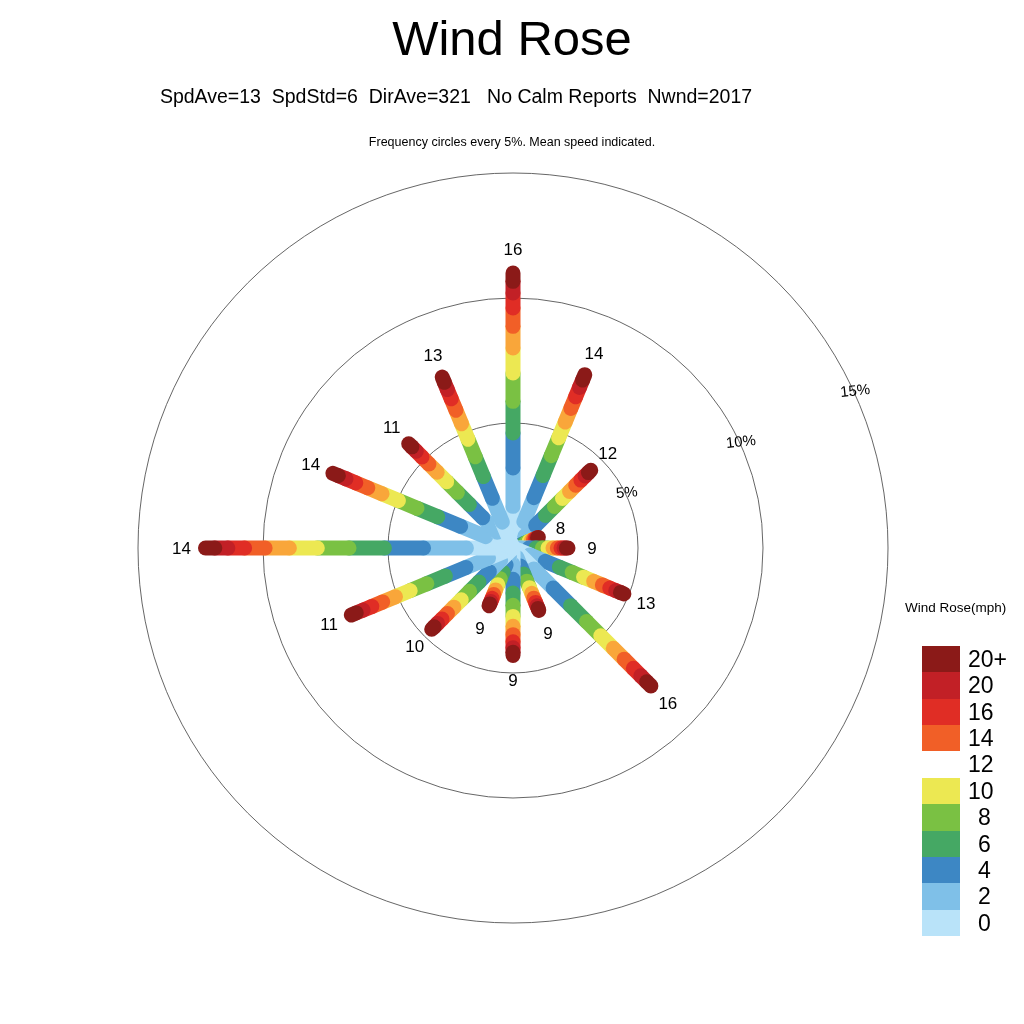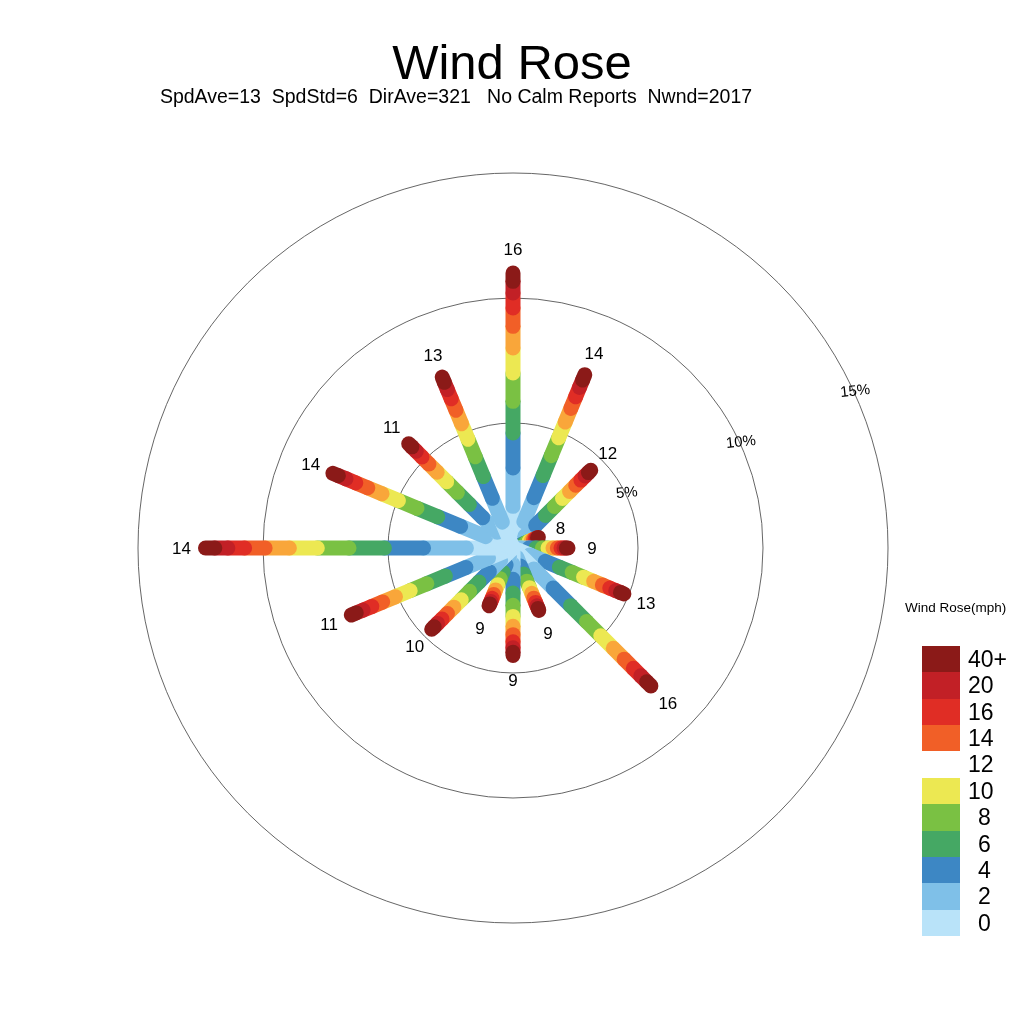--- a/index.html
+++ b/index.html
@@ -11,21 +11,20 @@
     overflow:hidden;
     position:relative;
   }
   #wrap{position:absolute;inset:0;}
 
   .title{
     position:absolute;top:8px;left:0;width:1024px;
     text-align:center;
     font-size:49px;font-weight:400;letter-spacing:0px;
     line-height:60px;
-    margin-top:24px;
   }
   .subtitle{
     position:absolute;top:83px;left:0;width:912px;
     text-align:center;font-size:19.5px;line-height:26px;
     white-space:pre;
   }
   .note{
     position:absolute;top:133px;left:0;width:1024px;
     text-align:center;font-size:12.5px;line-height:18px;
   }
@@ -53,20 +52,21 @@
   }
   .leg-label.narrow{padding-left:16px;}
 </style>
 </head>
 <body>
 
 <div id="wrap">
 
   <div class="title">Wind Rose</div>
   <div class="subtitle">SpdAve=13  SpdStd=6  DirAve=321   No Calm Reports  Nwnd=2017</div>
+  <div class="note">Frequency circles every 5%. Mean speed indicated.</div>
 
   <svg id="plot" viewBox="0 0 1024 1024">
     <g id="rings-group">
         <circle cx="513" cy="548" r="125" fill="none" stroke="#555" stroke-width="0.9"></circle>
         <circle cx="513" cy="548" r="250" fill="none" stroke="#555" stroke-width="0.9"></circle>
         <circle cx="513" cy="548" r="375" fill="none" stroke="#555" stroke-width="0.9"></circle>
       </g>
     <g id="ring-labels-group">
         <g transform="translate(627.1931822053251,497.157919615525) rotate(-6)">
           <text x="0" y="0" text-anchor="middle" font-family="&quot;Liberation Sans&quot;, sans-serif" font-size="15" fill="#000">5%</text>
@@ -284,21 +284,21 @@
       <div class="swatch" style="background: rgb(241, 95, 39);"></div>
       <div class="swatch"></div>
       <div class="swatch" style="background: rgb(236, 232, 82);"></div>
       <div class="swatch" style="background: rgb(122, 193, 67);"></div>
       <div class="swatch" style="background: rgb(69, 168, 100);"></div>
       <div class="swatch" style="background: rgb(61, 135, 196);"></div>
       <div class="swatch" style="background: rgb(127, 192, 232);"></div>
       <div class="swatch" style="background: rgb(185, 227, 249);"></div>
     </div>
   <div id="legend-labels">
-      <div class="leg-label">40+</div>
+      <div class="leg-label">20+</div>
       <div class="leg-label">20</div>
       <div class="leg-label">16</div>
       <div class="leg-label">14</div>
       <div class="leg-label">12</div>
       <div class="leg-label">10</div>
       <div class="leg-label narrow">8</div>
       <div class="leg-label narrow">6</div>
       <div class="leg-label narrow">4</div>
       <div class="leg-label narrow">2</div>
       <div class="leg-label narrow">0</div>

